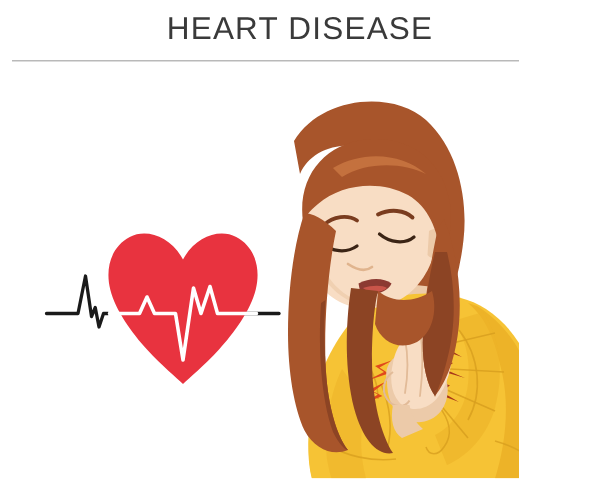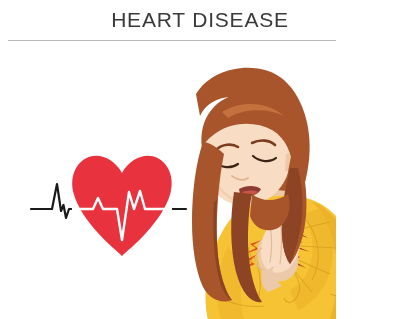--- a/index.html
+++ b/index.html
@@ -9,20 +9,21 @@
   }
   body {
     font-family: "Liberation Sans", sans-serif;
   }
   #page {
     position: relative;
     width: 336px;
     height: 319px;
     background: #ffffff;
     overflow: hidden;
+    padding-left: 10px;
   }
   #header {
     position: absolute;
     left: 0;
     top: 0;
     width: 400px;
     height: 42px;
   }
   #page-title {
     position: absolute;

